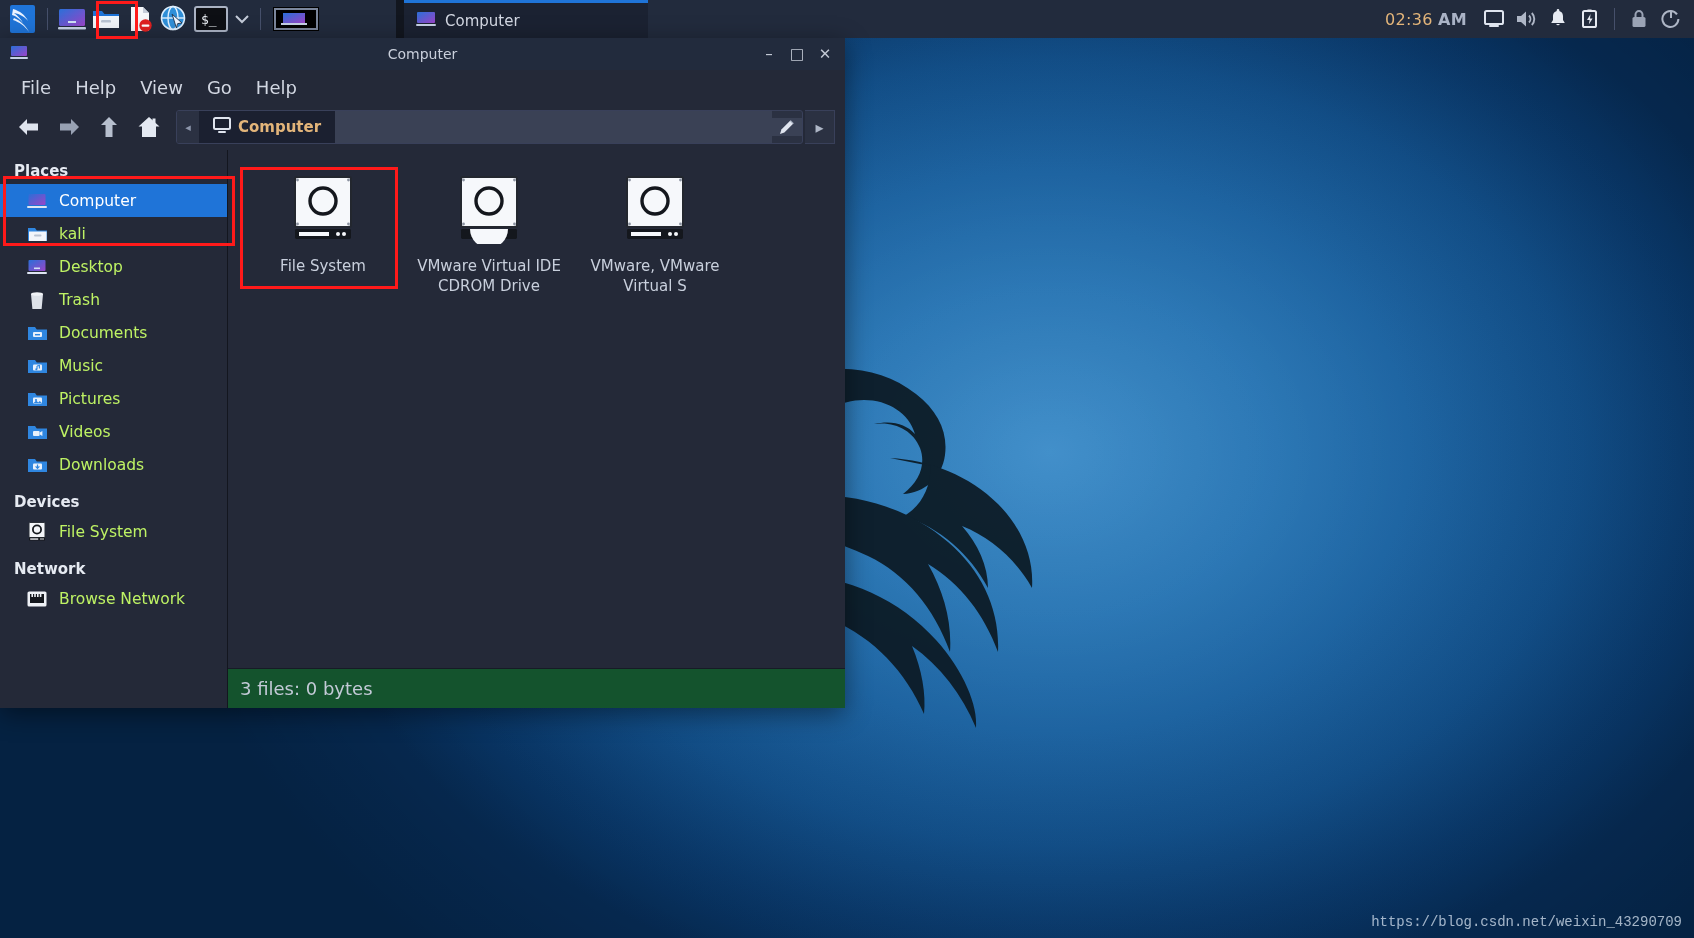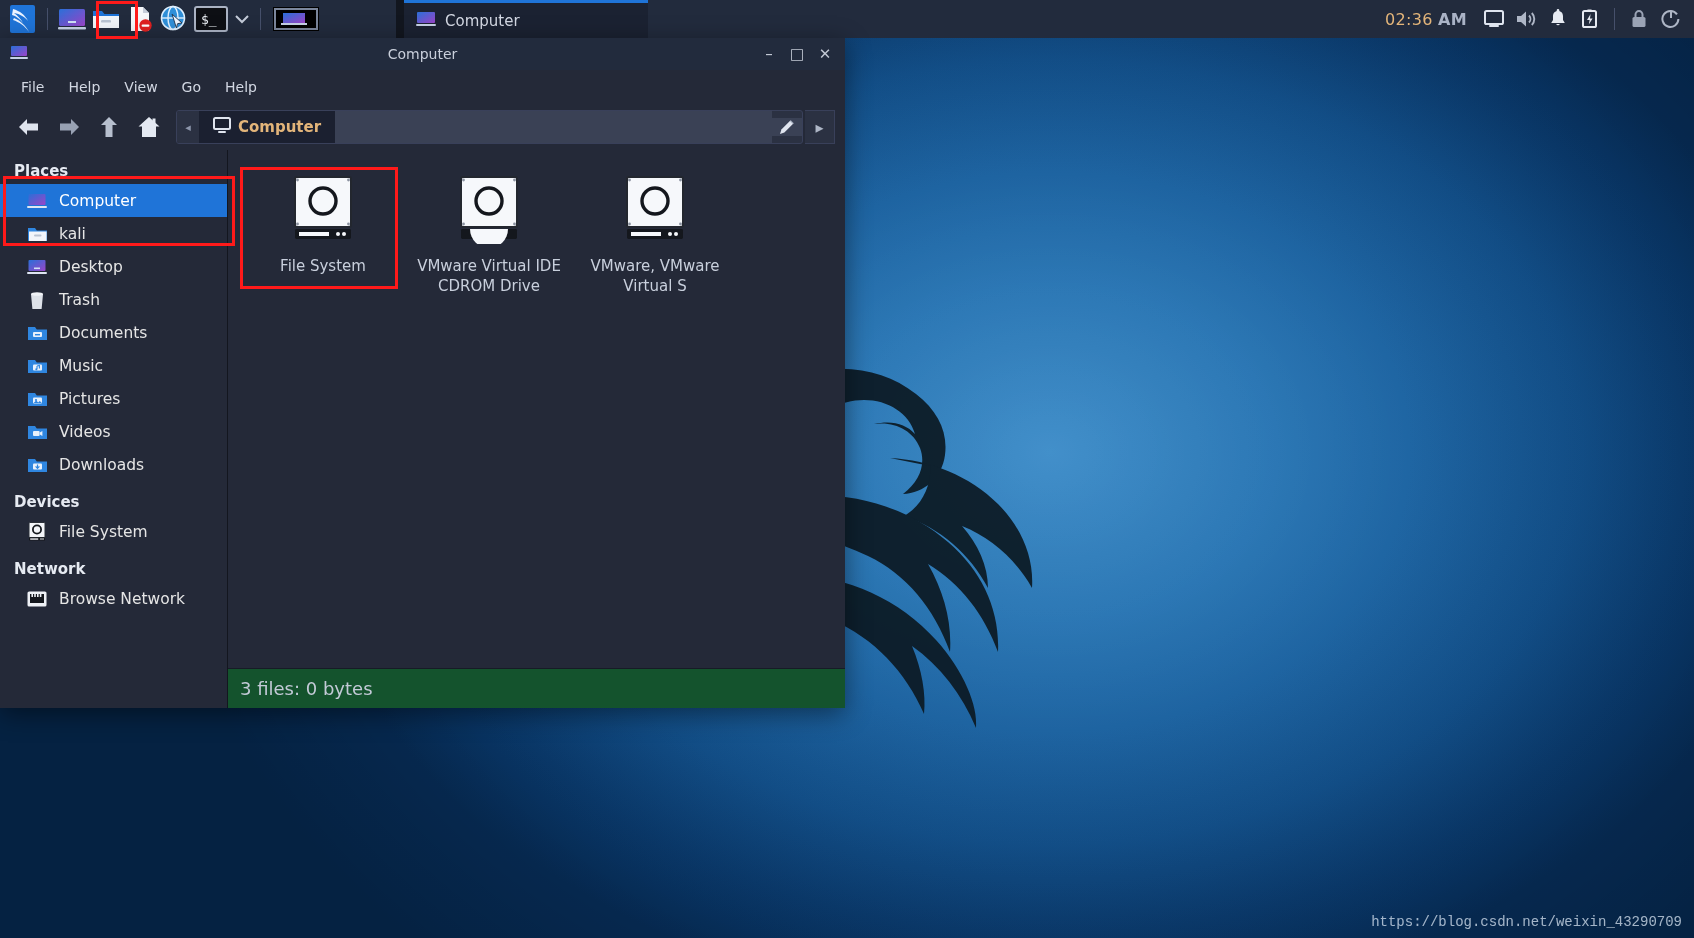--- a/index.html
+++ b/index.html
@@ -56,21 +56,21 @@
     padding: 0 6px 0 10px; position: relative; flex: 0 0 32px;
   }
   #title-text {
     position: absolute; left: 0; right: 0; text-align: center;
     color: #c9cfdb; font-size: 14px; pointer-events: none;
   }
   .win-btn { width: 28px; height: 26px; display: flex; align-items: center; justify-content: center; color: #c2c8d4; cursor: pointer; font-size: 15px; z-index:2;}
   #win-ctrl { margin-left: auto; display: flex; z-index:2;}
 
   #menubar { height: 34px; display: flex; align-items: center; padding-left: 10px; gap: 2px; background:#242938; flex:0 0 34px;}
-  .menu-item { padding: 4px 11px; color: #d2d7e2; font-size: 14px; cursor: pointer; border-radius: 3px; }
+  .menu-item { padding: 4px 11px; color: #d2d7e2; font-size: 18px; cursor: pointer; border-radius: 3px; }
 
   #toolbar { height: 46px; display: flex; align-items: center; padding: 0 10px; gap: 2px; background:#242938; flex:0 0 46px;}
   .tb-btn { width: 38px; height: 38px; display: flex; align-items: center; justify-content: center; cursor: pointer; border-radius: 3px; }
   #pathbar {
     flex: 1; height: 34px; margin-left: 6px; display: flex; align-items: center;
     background: #2b3142; border: 1px solid #39405a; border-radius: 3px; overflow: hidden;
   }
   #path-scroll-l, #path-scroll-r {
     width: 22px; height: 100%; display: flex; align-items: center; justify-content: center;
     color: #8d96ab; font-size: 11px; cursor: pointer; background:#2b3142;
@@ -84,21 +84,21 @@
   #tb-next { width: 30px; height:34px; display:flex; align-items:center;justify-content:center; background:#2b3142; border:1px solid #39405a; border-left:none; color:#aeb6c6; cursor:pointer;}
 
   #body { flex: 1; display: flex; min-height: 0; }
   #sidebar {
     width: 228px; background: #242938; border-right: 1px solid #13161f;
     padding-top: 6px; overflow: hidden; flex: 0 0 228px;
   }
   .side-head { color: #e6eaf2; font-size: 15px; font-weight: bold; padding: 6px 0 4px 14px; }
   .side-item {
     display: flex; align-items: center; gap: 11px; height: 33px; padding-left: 26px;
-    color: #e5e5e5; font-size: 15.5px; cursor: pointer;
+    color: #bef264; font-size: 15.5px; cursor: pointer;
   }
   .side-item.sel { background: #1f74d8; color: #fff; }
   .side-icn { width: 22px; height: 22px; flex: 0 0 22px; display: flex; align-items: center; justify-content: center; }
 
   #content { flex: 1; background: #242938; position: relative; display: flex; flex-direction: column; min-width:0;}
   #icons {
     flex: 1; padding: 14px 10px 0 14px; display: flex; flex-wrap: wrap;
     align-content: flex-start; gap: 4px;
   }
   .f-item {

